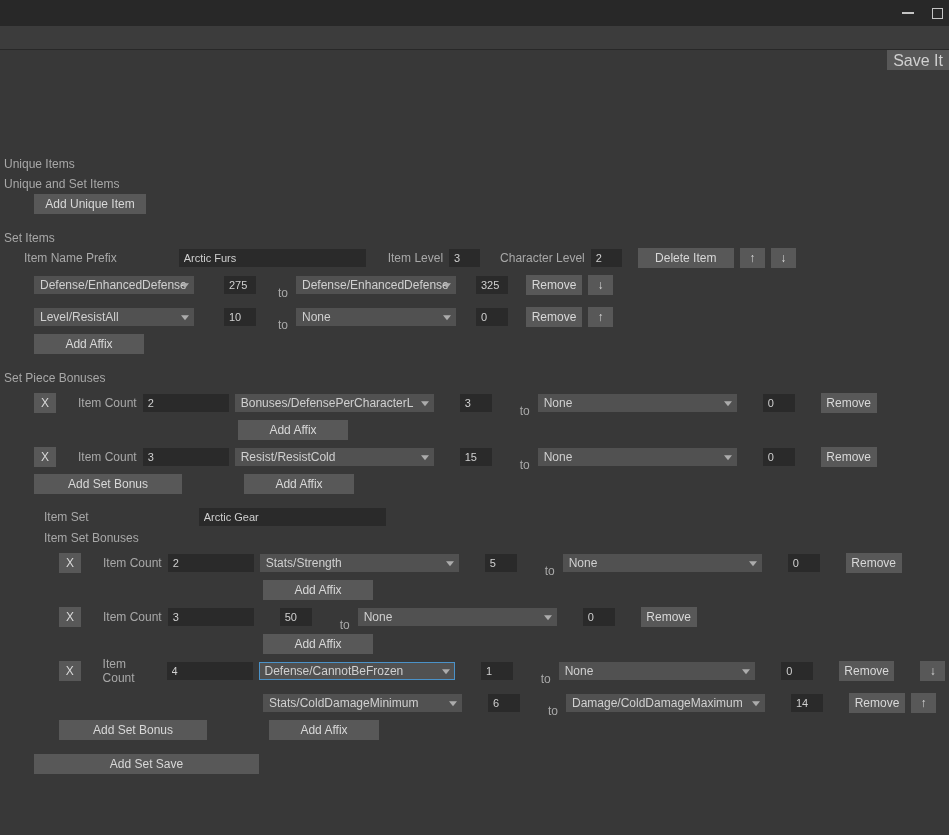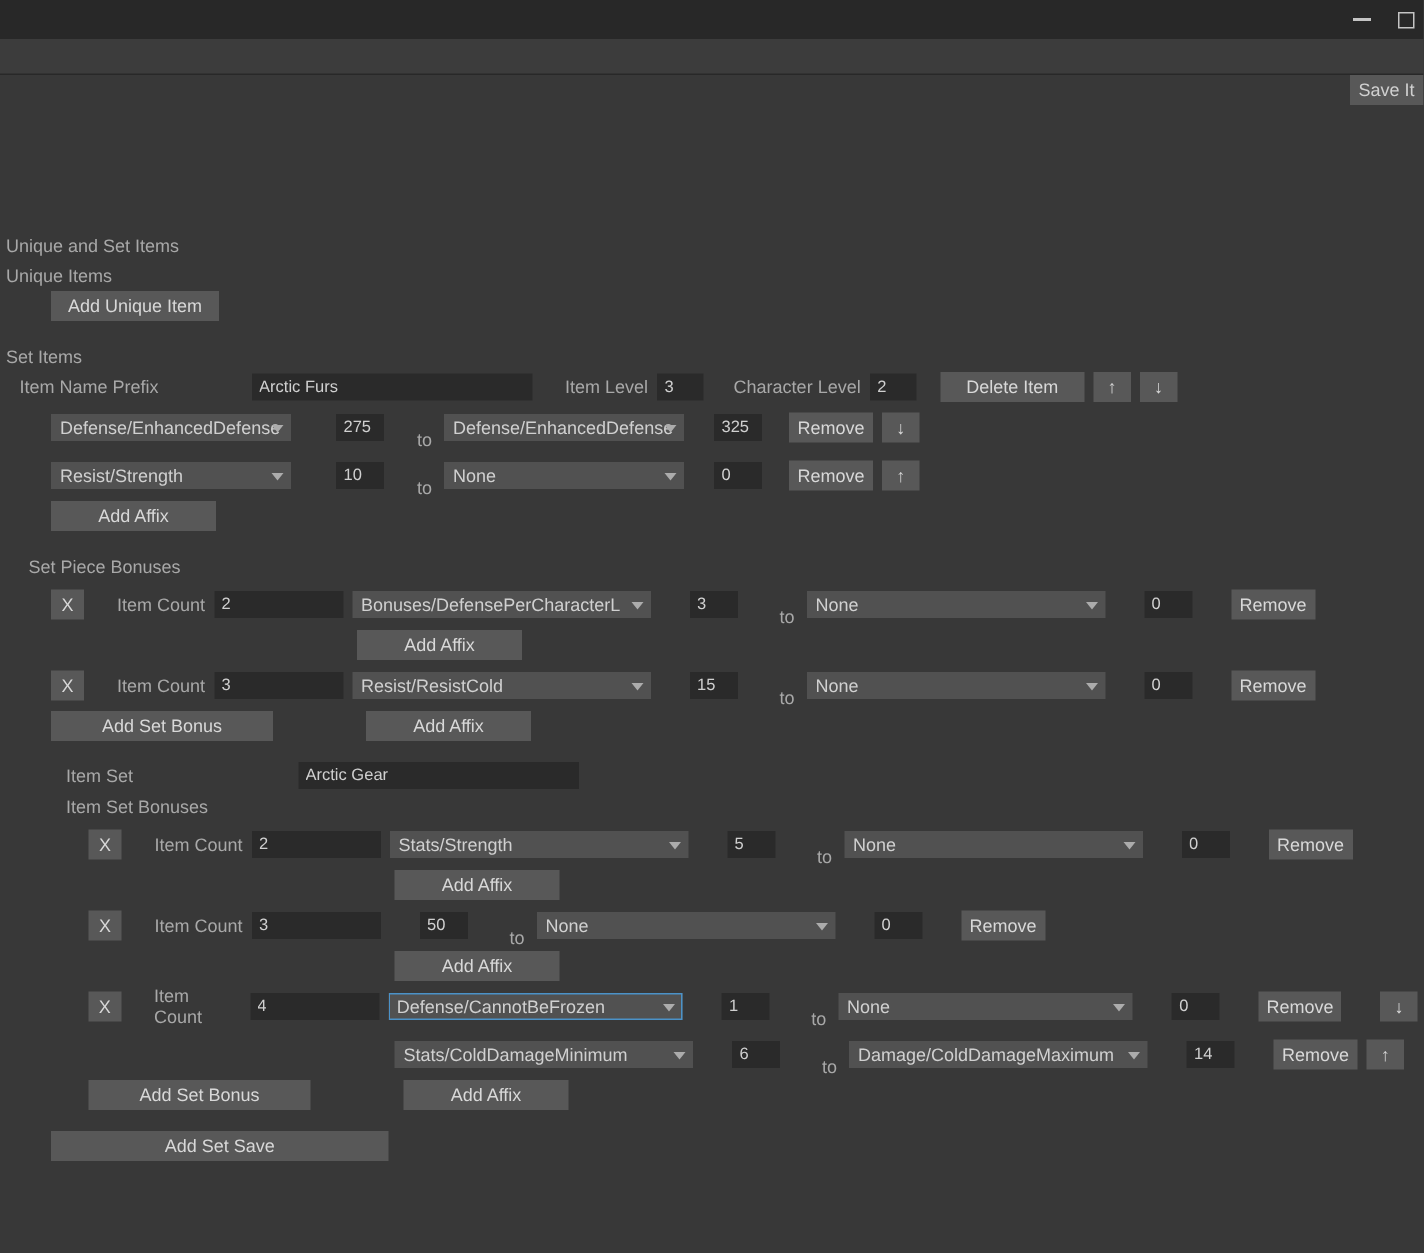--- a/index.html
+++ b/index.html
@@ -31,21 +31,21 @@
     background: #3c3c3c;
     border-bottom: 1px solid #282828;
   }
   .save-row {
     display: flex; justify-content: flex-end;
     height: 20px;
   }
   .save-btn {
     background: #585858;
     color: #d0d0d0;
-    font-size: 12px;
+    font-size: 16px;
     padding: 2px 6px;
     border: none;
     cursor: pointer;
   }
   .content {
     padding: 4px 4px 0 4px;
   }
   .spacer-top { height: 80px; }
   .heading {
     color: #a8a8a8;
@@ -127,31 +127,31 @@
   <div class="win-max"></div>
 </div>
 <div class="toolbar-strip"></div>
 <div class="save-row">
   <button class="save-btn">Save It</button>
 </div>
 
 <div class="content">
   <div class="spacer-top"></div>
 
+  <div class="heading">Unique Items</div>
   <div class="heading">Unique and Set Items</div>
-  <div class="heading">Unique Items</div>
   <div class="row" style="margin-left:30px;">
     <button class="btn btn-wide">Add Unique Item</button>
   </div>
 
   <div class="section-gap"></div>
 
   <div class="heading">Set Items</div>
 
-  <div class="row" style="margin-left:9px;">
+  <div class="row" style="margin-left:20px;">
     <span class="label">Item Name Prefix</span>
     <div style="width:50px;"></div>
     <input class="txt txt-wide" value="Arctic Furs" style="">
     <div style="width:10px;"></div>
     <span class="label">Item Level</span>
     <input class="txt txt-num" value="3" style="">
     <div style="width:8px;"></div>
     <span class="label">Character Level</span>
     <input class="txt txt-num" value="2" style="">
     <div style="width:4px;"></div>
@@ -167,39 +167,39 @@
     <div style="width:8px;"></div>
     <span class="tolabel">to</span>
     <div class="dd dd-200">Defense/EnhancedDefense</div>
     <div style="width:8px;"></div>
     <input class="txt txt-num2" value="325" style="">
     <div style="width:6px;"></div>
     <button class="btn btn-remove">Remove</button>
     <button class="btn btn-small">↓</button>
   </div>
   <div class="row" style="margin-left:30px;">
-    <div class="dd dd-200">Resist/Strength</div>
+    <div class="dd dd-200">Level/ResistAll</div>
     <div style="width:18px;"></div>
     <input class="txt txt-num2" value="10" style="">
     <div style="width:8px;"></div>
     <span class="tolabel">to</span>
     <div class="dd dd-200">None</div>
     <div style="width:8px;"></div>
     <input class="txt txt-num2" value="0" style="">
     <div style="width:6px;"></div>
     <button class="btn btn-remove">Remove</button>
     <button class="btn btn-small">↑</button>
   </div>
   <div class="row" style="margin-left:30px;">
     <button class="btn btn-affix">Add Affix</button>
   </div>
 
   <div class="section-gap"></div>
 
-  <div class="heading" style="margin-left:15px;">Set Piece Bonuses</div>
+  <div class="heading" style="">Set Piece Bonuses</div>
 
   <div class="row" style="margin-left:30px;">
     <button class="btn btn-x">X</button>
     <div style="width:10px;"></div>
     <span class="label">Item Count</span>
     <input class="txt" style="width: 86px;" value="2">
     <div class="dd dd-199">Bonuses/DefensePerCharacterL</div>
     <div style="width:14px;"></div>
     <input class="txt txt-num2" value="3" style="">
     <div style="width:14px;"></div>

